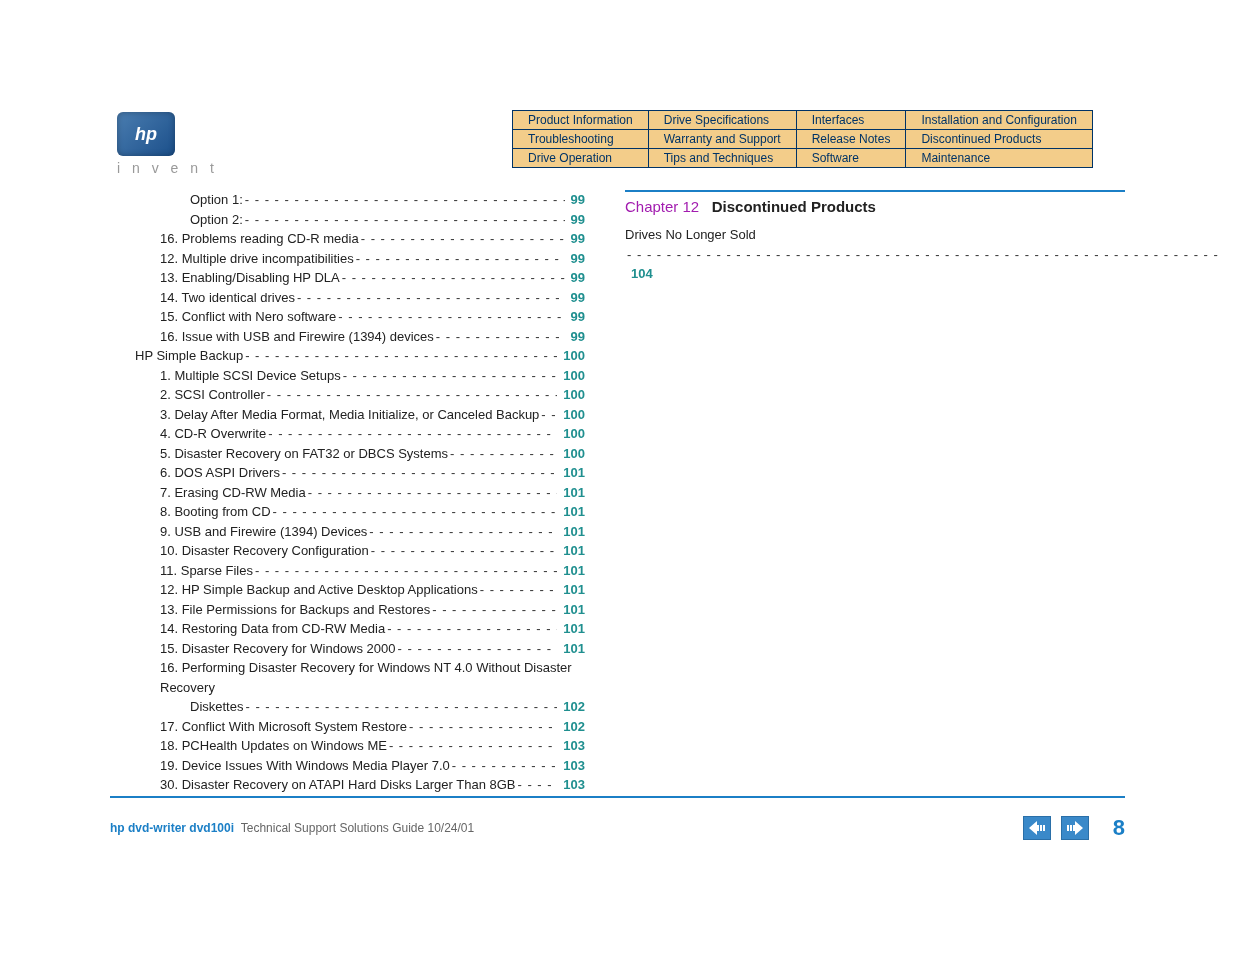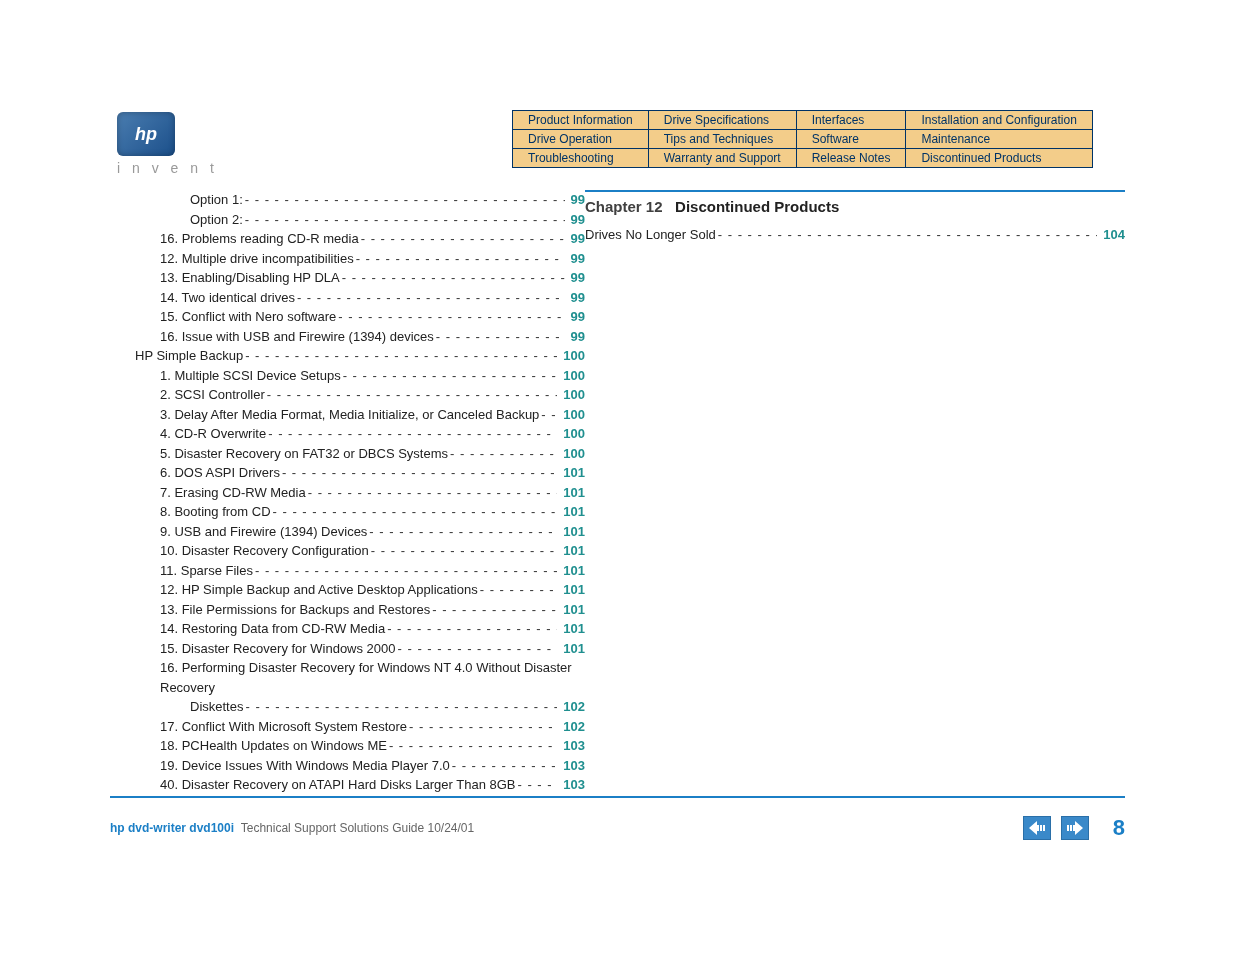--- a/index.html
+++ b/index.html
@@ -49,35 +49,36 @@
   }
   .nav-grid td {
     border: 1px solid #003366;
     background: #f3cd8a;
     color: #003366;
     padding: 2px 15px;
     white-space: nowrap;
   }
   .columns {
     display: flex;
+    gap: 40px;
     margin-top: 80px;
   }
   .col { flex: 1; min-width: 0; }
   .col-left { width: 470px; flex: none; }
   .toc-line {
     display: flex;
     align-items: baseline;
     white-space: nowrap;
     line-height: 1.5;
     font-size: 13px;
   }
   .indent-2 { padding-left: 45px; }
   .indent-3 { padding-left: 75px; }
   .indent-1 { padding-left: 20px; }
-  .indent-0 { padding-left: 0; }
+  .indent-0 { padding-left: 0; flex-direction: column; }
   .toc-text { flex: 0 0 auto; }
   .dots {
     flex: 1 1 auto;
     overflow: hidden;
     white-space: nowrap;
     color: #333;
     letter-spacing: 1px;
     font-size: 13px;
     padding-left: 2px;
   }
@@ -99,22 +100,22 @@
     padding-left: 75px;
     line-height: 1.5;
   }
   .chapter-head {
     border-top: 2px solid #1b7fc6;
     padding-top: 6px;
     margin-bottom: 10px;
     font-size: 15px;
   }
   .chapter-num {
-    color: #404040;
-    font-weight: bold;
+    color: #a21caf;
+    font-weight: normal;
   }
   .chapter-title {
     font-weight: bold;
     color: #222;
   }
   .footer-rule {
     position: absolute;
     left: 110px; right: 110px;
     top: 796px;
     border-top: 2px solid #1b7fc6;
@@ -158,31 +159,31 @@
 
 <table class="nav-grid">
   <tbody id="nav-body">
       <tr>
         <td>Product Information</td>
         <td>Drive Specifications</td>
         <td>Interfaces</td>
         <td>Installation and Configuration</td>
       </tr>
       <tr>
+        <td>Troubleshooting</td>
+        <td>Warranty and Support</td>
+        <td>Release Notes</td>
+        <td>Discontinued Products</td>
+      </tr>
+      <tr>
         <td>Drive Operation</td>
         <td>Tips and Techniques</td>
         <td>Software</td>
         <td>Maintenance</td>
       </tr>
-      <tr>
-        <td>Troubleshooting</td>
-        <td>Warranty and Support</td>
-        <td>Release Notes</td>
-        <td>Discontinued Products</td>
-      </tr>
     </tbody>
 </table>
 
 <div class="page">
   <div class="columns">
     <div class="col col-left" id="col-left">
         <div class="toc-line indent-3">
           <span class="toc-text">Option 1:</span>
           <span class="dots"> - - - - - - - - - - - - - - - - - - - - - - - - - - - - - - - - - - - - - - - - - - - - - - - - - - - - - - - - - - - -</span>
           <span class="pg">99</span>
@@ -317,21 +318,21 @@
           <span class="toc-text">18. PCHealth Updates on Windows ME</span>
           <span class="dots"> - - - - - - - - - - - - - - - - - - - - - - - - - - - - - - - - - - - - - - - - - - - - - - - - - - - - - - - - - - - -</span>
           <span class="pg">103</span>
         </div>
         <div class="toc-line indent-2">
           <span class="toc-text">19. Device Issues With Windows Media Player 7.0</span>
           <span class="dots"> - - - - - - - - - - - - - - - - - - - - - - - - - - - - - - - - - - - - - - - - - - - - - - - - - - - - - - - - - - - -</span>
           <span class="pg">103</span>
         </div>
         <div class="toc-line indent-2">
-          <span class="toc-text">40. Disaster Recovery on ATAPI Hard Disks Larger Than 8GB</span>
+          <span class="toc-text">30. Disaster Recovery on ATAPI Hard Disks Larger Than 8GB</span>
           <span class="dots"> - - - - - - - - - - - - - - - - - - - - - - - - - - - - - - - - - - - - - - - - - - - - - - - - - - - - - - - - - - - -</span>
           <span class="pg">103</span>
         </div>
       </div>
     <div class="col">
       <div class="chapter-head">
         <span class="chapter-num">Chapter 12</span>
         &nbsp;&nbsp;<span class="chapter-title">Discontinued Products</span>
       </div>
       <div id="col-right-entries">

